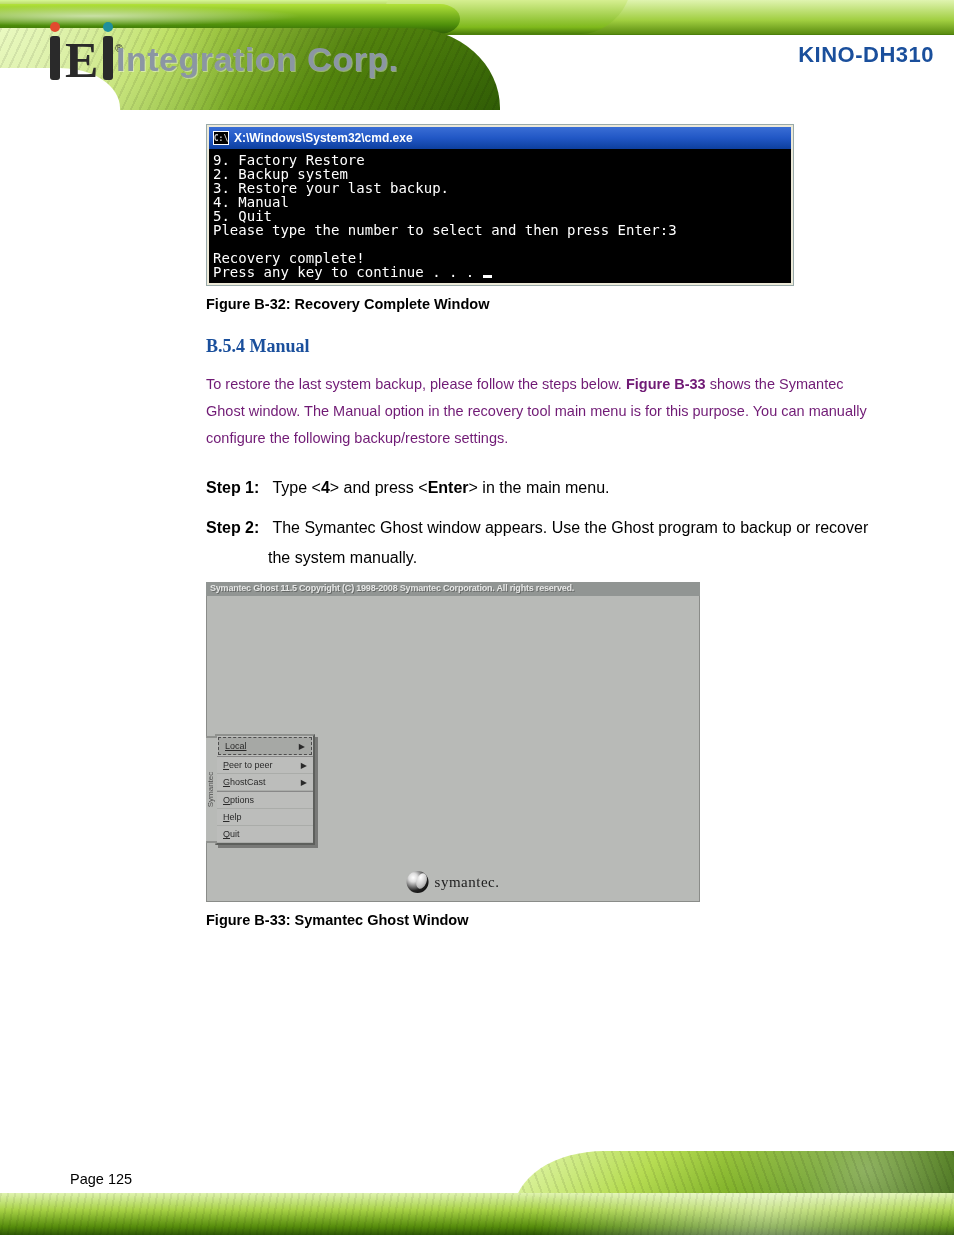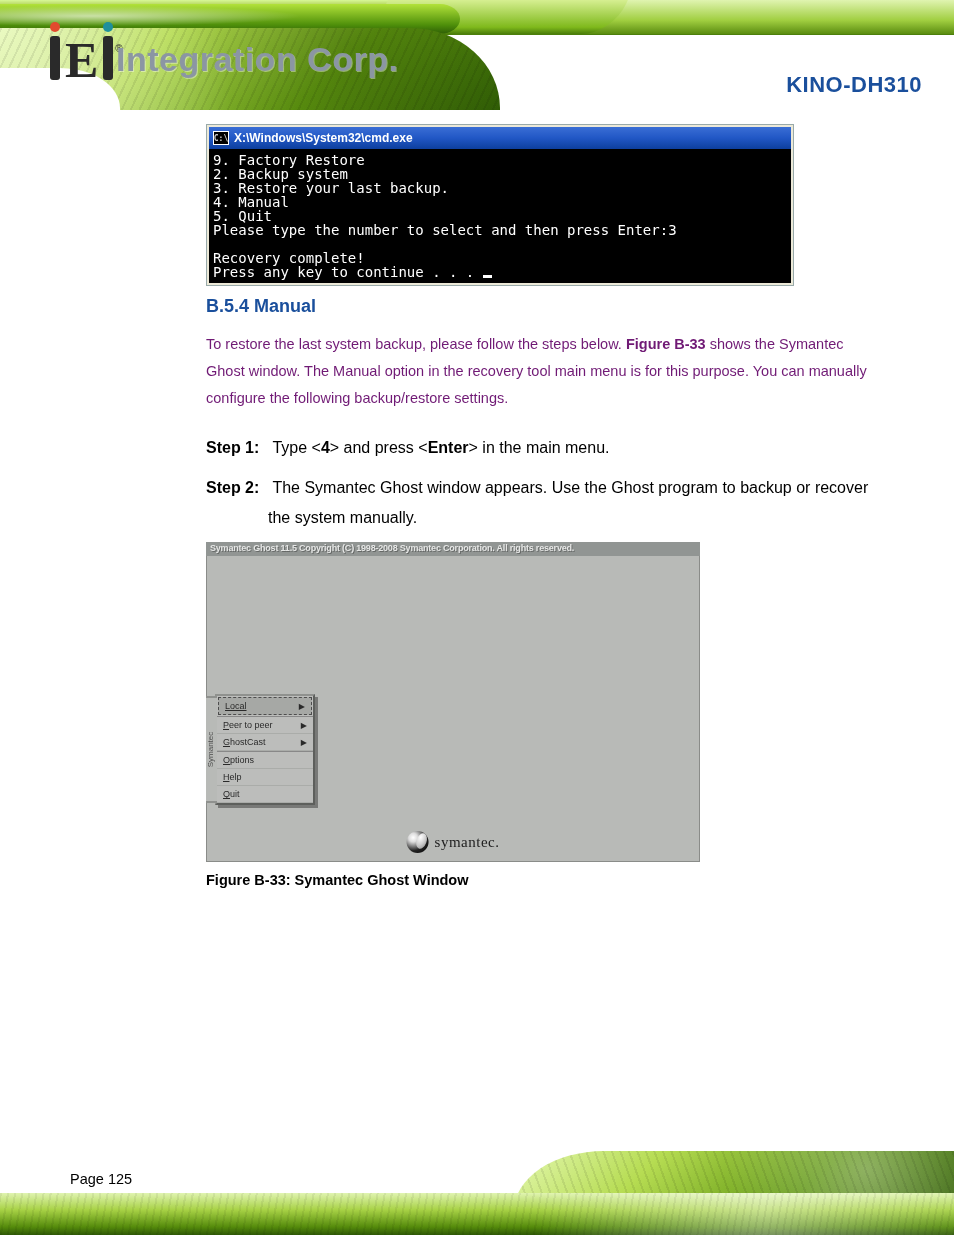--- a/index.html
+++ b/index.html
@@ -111,24 +111,23 @@
     font-size: 34px;
     letter-spacing: 0.5px;
     color: #8b96a3;
     text-shadow: 1px 1px 0 rgba(255,255,255,.4);
     z-index: 5;
   }
 
   
   .header-right {
     position: absolute;
-    right: 32px; top: 42px;
+    right: 20px; top: 42px;
     text-align: right;
     z-index: 6;
-    margin-top: 30px;
   }
   .header-right .model {
     font-family: Verdana, Arial, sans-serif;
     font-size: 22px;
     font-weight: 700;
     color: #1a4f9c;
     letter-spacing: .5px;
   }
 
   
@@ -186,21 +185,21 @@
 
   .figure-caption {
     font-family: Verdana, Arial, sans-serif;
     font-weight: 700;
     font-size: 14.5px;
     color: #000;
     margin: 8px 0 24px 0;
   }
 
   h3.section {
-    font-family: Liberation Sans, sans-serif;
+    font-family: Liberation Serif, serif;
     font-weight: 700;
     font-size: 18px;
     color: #1a4f9c;
     margin-bottom: 14px;
   }
 
   .para {
     font-family: Verdana, Arial, sans-serif;
     font-size: 14.5px;
     line-height: 1.85;
@@ -422,20 +421,21 @@
 <span>2. Backup system</span>
 <span>3. Restore your last backup.</span>
 <span>4. Manual</span>
 <span>5. Quit</span>
 <span>Please type the number to select and then press Enter:3</span>
 <span></span>
 <span>Recovery complete!</span>
 <span>Press any key to continue . . . </span><span class="cursor"></span></div>
   </div>
 
+  <div class="figure-caption">Figure B-32: Recovery Complete Window</div>
 
   <h3 class="section">B.5.4  Manual</h3>
 
   <p class="para">
     <span>To restore the last system backup, please follow the steps below.</span>
     <b>Figure B-33</b><span> shows the Symantec Ghost window. The Manual option in the recovery tool main menu is for this purpose. You can manually configure the following backup/restore settings.</span>
   </p>
 
   <ul class="steps">
     <li>

